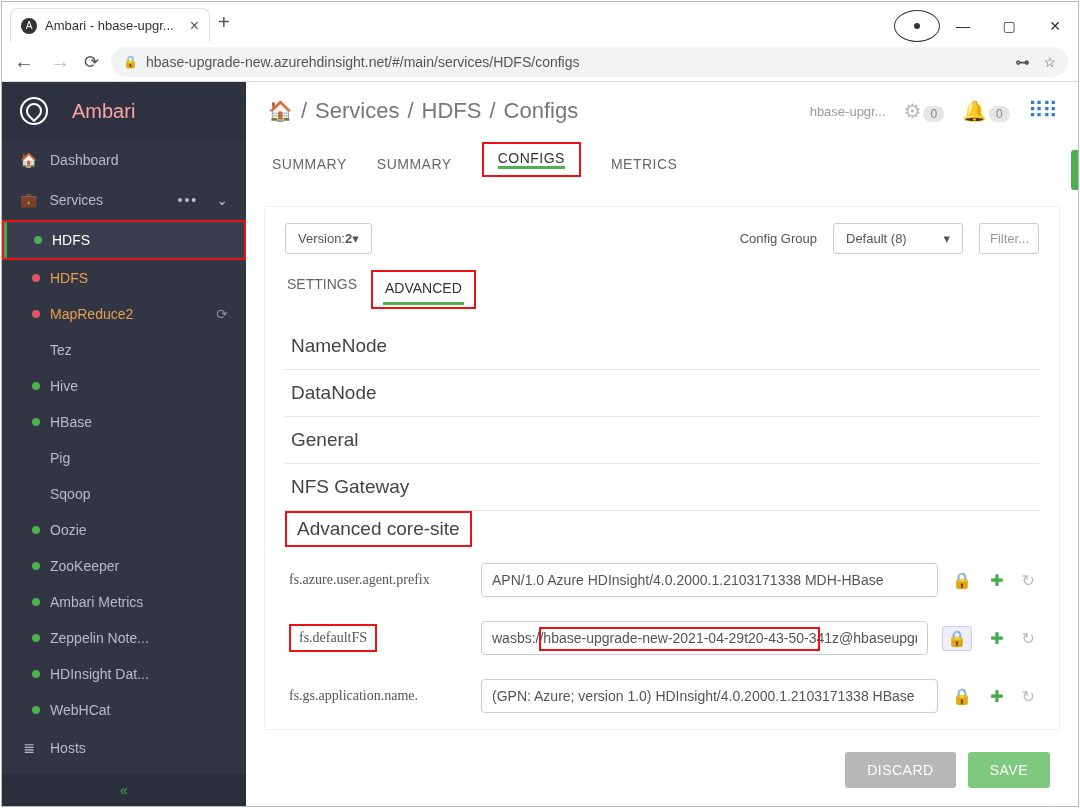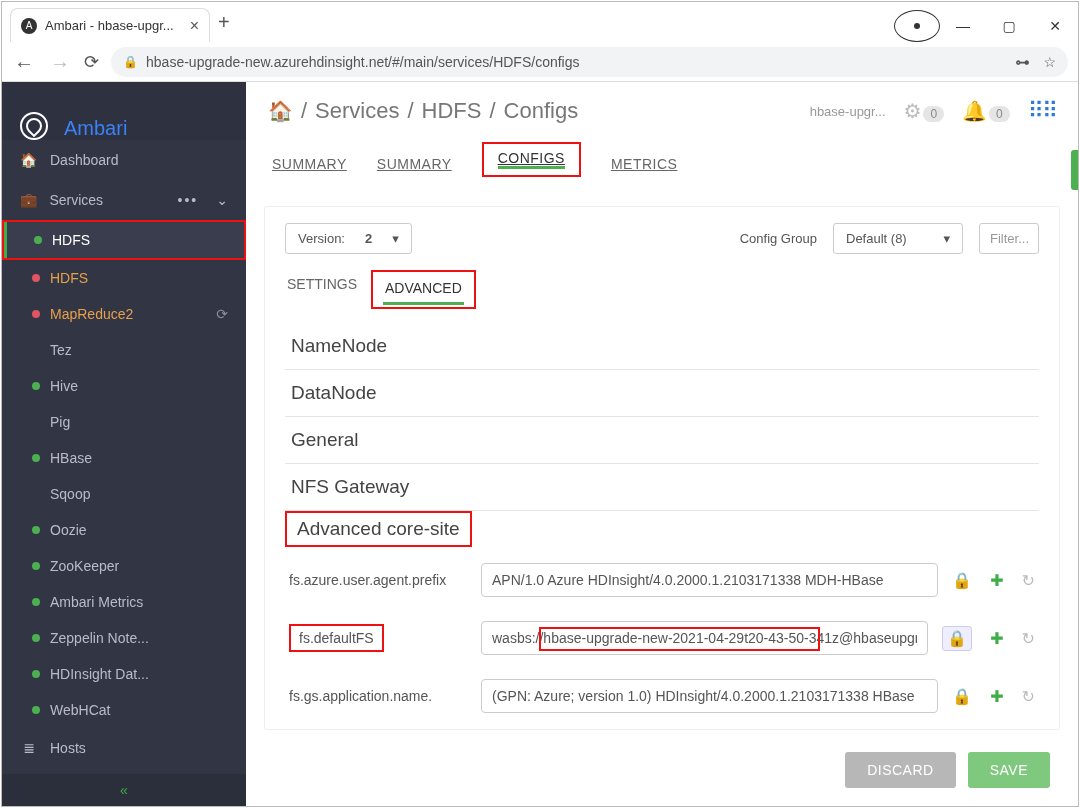--- a/index.html
+++ b/index.html
@@ -18,21 +18,21 @@
   .addrbar { height: 40px; display:flex; align-items:center; gap:12px; padding: 0 10px; border-bottom:1px solid #ddd;}
   .nav-arrow { font-size:20px; color:#555; width:24px; text-align:center;}
   .nav-arrow.dim{color:#bbb;}
   .reload { font-size:18px; color:#555;}
   .url-field { flex:1; height:30px; border:0; background:#f1f3f4; border-radius:15px; display:flex; align-items:center; padding:0 12px; gap:8px; color:#555; font-size:14px;}
   .url-field .lock{font-size:12px;}
   .url-right{margin-left:auto;display:flex;gap:14px;align-items:center;color:#555;}
   
   .app { flex:1; display:flex; overflow:hidden;}
   .sidebar { width: 244px; background:#323544; color:#b9bcc7; display:flex; flex-direction:column; font-size:14px;}
-  .sidebar .brand { height:58px; display:flex; align-items:flex-end; gap:16px; padding:0 18px; color:#3b82f6; font-size:20px; background:#2e3140;}
+  .sidebar .brand { height:58px; display:flex; align-items:center; gap:24px; padding:0 18px; color:#fca5a5; font-size:20px; background:#2e3140;}
   .brand-logo { width:28px;height:28px;border:2px solid #fff;border-radius:50%; display:flex;align-items:center;justify-content:center;}
   .brand-logo::after{content:"";width:12px;height:12px;border:2px solid #fff;border-radius:50% 50% 0 50%; transform:rotate(45deg);}
   .nav-item { display:flex; align-items:center; gap:12px; height:40px; padding:0 18px; cursor:pointer;}
   .nav-item .icon{width:18px;text-align:center;}
   .services-row{display:flex;align-items:center;height:40px;padding:0 18px;gap:12px;}
   .services-row .ellipsis{margin-left:auto; letter-spacing:2px;}
   .services-row .chev{margin-left:6px;}
   .svc-list { display:flex; flex-direction:column;}
   .svc-item { display:flex; align-items:center; gap:10px; height:36px; padding:0 18px 0 30px; cursor:pointer; font-size:14px;}
   .svc-item.active{background:#3a3d4d; color:#fff; border-left:3px solid #3fae48; padding-left:27px;}
@@ -46,38 +46,38 @@
   
   .main{flex:1; display:flex; flex-direction:column; background:#fff; overflow:hidden;}
   .header{height:58px; display:flex; align-items:center; padding:0 22px; gap:6px;}
   .breadcrumb{display:flex;align-items:center;gap:8px;font-size:22px;color:#777;}
   .breadcrumb .home{color:#333;font-size:20px;}
   .header-right{margin-left:auto;display:flex;align-items:center;gap:18px;color:#999;}
   .gear{position:relative;font-size:20px;color:#bbb;}
   .count-badge{background:#e5e5e5;color:#888;border-radius:10px;padding:1px 7px;font-size:12px;margin-left:2px;}
   .grid-icon{color:#2e7bd6;font-size:22px;letter-spacing:-2px;}
   .tabs{display:flex;gap:30px;padding:0 26px;height:48px;align-items:center;color:#666;font-size:14px;letter-spacing:0.5px;}
-  .tab-item{height:100%;display:flex;align-items:center;cursor:pointer;text-decoration:underline;}
+  .tab-item{height:100%;display:flex;align-items:center;cursor:pointer;}
   .tab-item.active{color:#333;border-bottom:3px solid #4caf50;}
   .configs-redbox{border:2px solid #e11;padding:6px 14px;margin-top:-10px;}
   .content{flex:1;overflow:auto;padding:18px 0 0 0;}
   .content-inner{margin:0 18px;border:1px solid #eee;border-radius:3px;padding:16px 20px 4px 20px;}
   .version-row{display:flex;align-items:center;gap:16px;margin-bottom:16px;}
-  .version-box{border:1px solid #ccc;border-radius:3px;padding:7px 12px;color:#555;display:flex;gap:20px;align-items:center;}
+  .version-box{border:1px solid #ccc;border-radius:3px;padding:7px 12px;color:#555;display:flex;gap:0;align-items:center;}
   .cfg-group{color:#555;}
   .select-box{border:1px solid #ccc;border-radius:3px;padding:7px 12px;min-width:130px;display:flex;align-items:center;justify-content:space-between;color:#555;}
   .filter-box{border:1px solid #ccc;border-radius:3px;padding:7px 10px;color:#999;width:60px;overflow:hidden;}
   .subtabs{display:flex;gap:12px;color:#666;font-size:14px;margin-bottom:14px;}
   .subtab{padding:6px 2px;cursor:pointer;}
   .subtab.active{color:#333;border-bottom:3px solid #4caf50;}
   .adv-redbox{border:2px solid #e11;padding:2px 10px;}
   .section{font-size:19px;color:#444;padding:12px 6px;border-bottom:1px solid #e5e5e5;}
   .section.special-redbox{border:2px solid #e11; display:inline-block;padding:5px 10px;margin-bottom:4px;}
   .prop-row{display:flex;align-items:center;gap:14px;padding:12px 4px;}
-  .prop-label{width:178px;color:#555;font-size:14px;}
+  .prop-label{width:178px;color:#555;font-size:14px;font-family:Liberation Serif, serif;}
   .prop-input{flex:1;border:1px solid #ccc;border-radius:4px;padding:8px 10px;color:#555;font-size:14px;background:#fff;}
   .row-icons{display:flex;gap:18px;align-items:center;color:#bbb;font-size:16px;}
   .row-icons .plus{color:#3fae48;}
   .lock-active{background:#eef;border:1px solid #cce;border-radius:3px;padding:2px 4px;color:#2e7bd6;}
   .footer{position:absolute;bottom:18px;right:28px;display:flex;gap:12px;}
   .btn{padding:10px 22px;border-radius:3px;color:#fff;font-size:14px;letter-spacing:0.5px;cursor:pointer;border:none;}
   .btn.discard{background:#b7b7b7;}
   .btn.save{background:#7fc97f;}
   .svc-hdfs-wrap{border:2px solid #e11;}
   .label-redbox{border:2px solid #e11;padding:4px 8px;display:inline-block;}
@@ -154,26 +154,26 @@
           </div>
           <div class="svc-item">
             <span class="dot none"></span>
             <span>Tez</span>
           </div>
           <div class="svc-item">
             <span class="dot green"></span>
             <span>Hive</span>
           </div>
           <div class="svc-item">
+            <span class="dot green"></span>
+            <span>HBase</span>
+          </div>
+          <div class="svc-item">
             <span class="dot none"></span>
             <span>Pig</span>
-          </div>
-          <div class="svc-item">
-            <span class="dot green"></span>
-            <span>HBase</span>
           </div>
           <div class="svc-item">
             <span class="dot none"></span>
             <span>Sqoop</span>
           </div>
           <div class="svc-item">
             <span class="dot green"></span>
             <span>Oozie</span>
           </div>
           <div class="svc-item">

